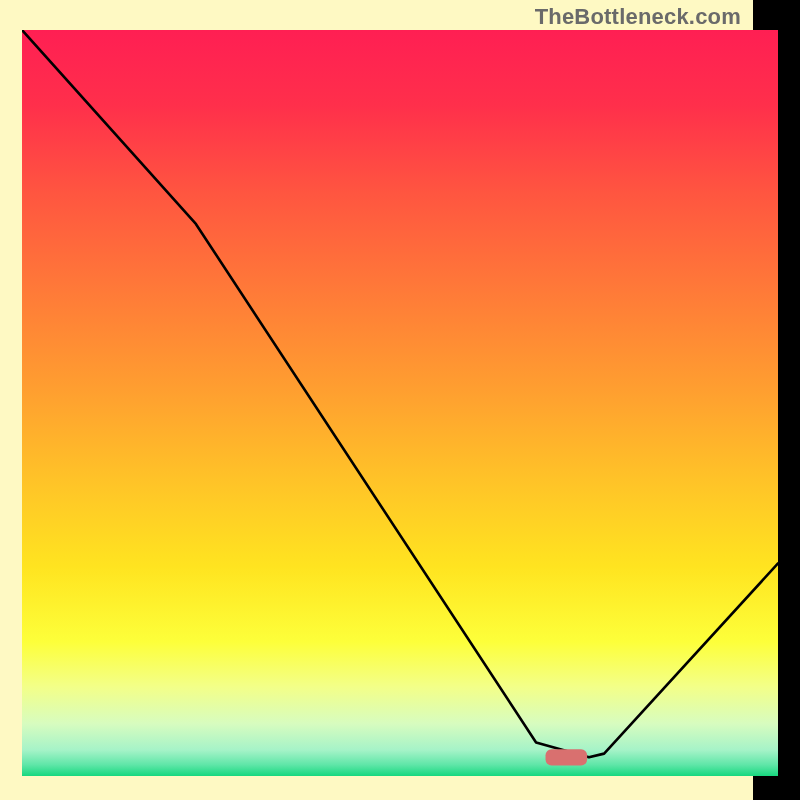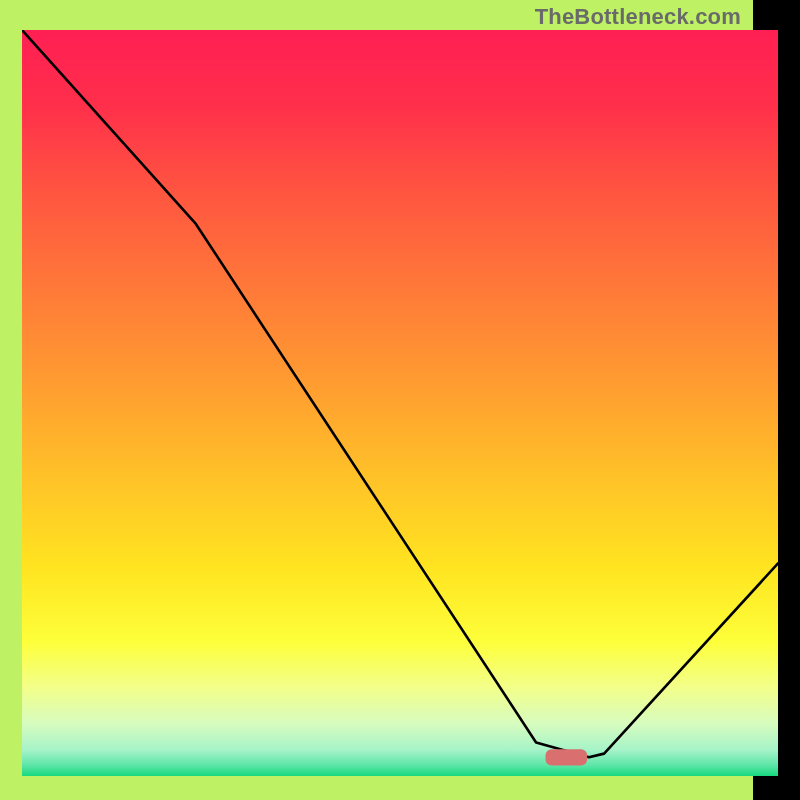--- a/index.html
+++ b/index.html
@@ -8,21 +8,21 @@
     width: 800px;
     height: 800px;
     background: #000;
     font-family: Arial, Helvetica, sans-serif;
     overflow: hidden;
   }
   .frame {
     position: relative;
     width: 753px;
     height: 800px;
-    background: #bef264;
+    background: #fef9c3;
   }
   .watermark {
     position: absolute;
     top: 4px;
     right: 12px;
     color: #6a6a6a;
     font-size: 22px;
     font-weight: 600;
     letter-spacing: 0.2px;
     z-index: 20;

